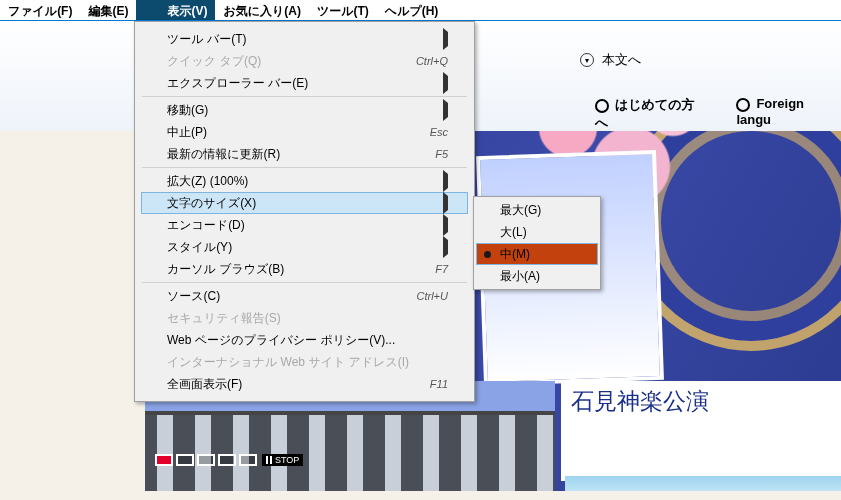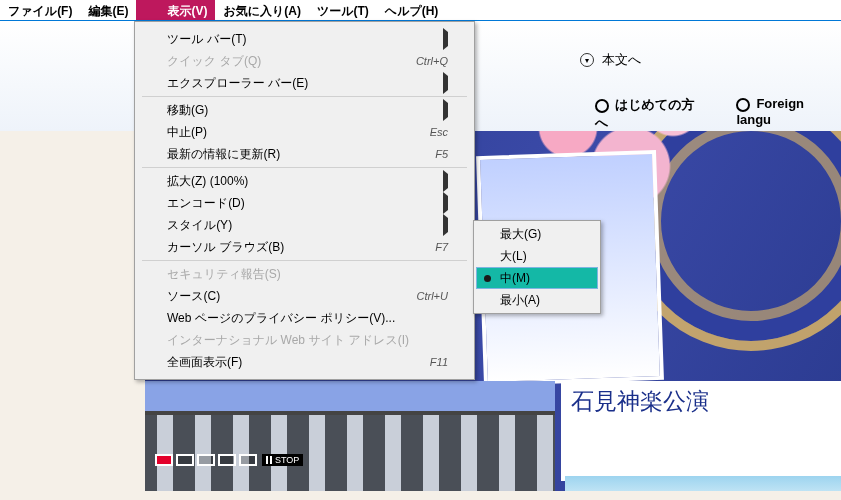--- a/index.html
+++ b/index.html
@@ -20,21 +20,21 @@
     align-items: stretch;
     position: relative;
     z-index: 5;
   }
   .menubar .item {
     padding: 3px 8px;
     cursor: default;
     font-weight: bold;
   }
   .menubar .item.active {
-    background: #be185d;
+    background: #0c4a6e;
     color: #fff;
     padding-left: 31px;
   }
   .page {
     position: absolute;
     top: 21px;
     left: 0;
     right: 0;
     bottom: 0;
     background: linear-gradient(#ffffff, #eef3fa 110px, #f5f0e8 110px);
@@ -138,24 +138,24 @@
     display:flex;align-items:center;height:22px;padding:0 20px 0 26px;position:relative;cursor:default;
   }
   .dropdown .row.disabled { color:#a8a8a8; }
   .dropdown .row .short { margin-left:auto;color:#555;font-size:11px;font-style:italic; }
   .dropdown .row .arrow { margin-left:auto; }
   .dropdown .row.hover { background:#cde6f7;border:1px solid #7eb4e2;height:22px;padding:0 19px 0 25px; }
   .dropdown hr { border:none;border-top:1px solid #d0d0d0;margin:2px 1px; }
   .arrow-r{width:0;height:0;border-top:4px solid transparent;border-bottom:4px solid transparent;border-left:5px solid #333;}
   .submenu {
     position:absolute;top:196px;left:473px;width:128px;background:#f0f0f0;border:1px solid #a0a0a0;
-    box-shadow:2px 2px 4px rgba(0,0,0,.3);z-index:11;padding:2px;margin-top:24px;
+    box-shadow:2px 2px 4px rgba(0,0,0,.3);z-index:11;padding:2px;
   }
   .submenu .row{display:flex;align-items:center;height:22px;padding:0 10px 0 24px;position:relative;cursor:default;}
-  .submenu .row.hover{background:#14b8a6;border:1px solid #7eb4e2;padding:0 0 0 23px;}
+  .submenu .row.hover{background:#c2410c;border:1px solid #7eb4e2;padding:0 0 0 23px;}
   .submenu .row .radio{position:absolute;left:7px;width:7px;height:7px;border-radius:50%;background:#1a1a1a;}
 </style>
 </head>
 <body>
 
 <div class="menubar">
   <div class="item">ファイル(F)</div>
   <div class="item">編集(E)</div>
   <div class="item active">表示(V)</div>
   <div class="item">お気に入り(A)</div>
@@ -219,39 +219,43 @@
     </div>
     <div class="row">
       <span>最新の情報に更新(R)</span>
       <span class="short">F5</span>
     </div>
     <hr>
     <div class="row">
       <span>拡大(Z) (100%)</span>
       <span class="arrow"><span class="arrow-r"></span></span>
     </div>
+    <div class="row hover">
+      <span>文字のサイズ(X)</span>
+      <span class="arrow"><span class="arrow-r"></span></span>
+    </div>
     <div class="row">
       <span>エンコード(D)</span>
       <span class="arrow"><span class="arrow-r"></span></span>
     </div>
     <div class="row">
       <span>スタイル(Y)</span>
       <span class="arrow"><span class="arrow-r"></span></span>
     </div>
     <div class="row">
       <span>カーソル ブラウズ(B)</span>
       <span class="short">F7</span>
     </div>
     <hr>
+    <div class="row">
+      <span>ソース(C)</span>
+      <span class="short">Ctrl+U</span>
+    </div>
     <div class="row disabled">
       <span>セキュリティ報告(S)</span>
-    </div>
-    <div class="row">
-      <span>ソース(C)</span>
-      <span class="short">Ctrl+U</span>
     </div>
     <div class="row">
       <span>Web ページのプライバシー ポリシー(V)...</span>
     </div>
     <div class="row disabled">
       <span>インターナショナル Web サイト アドレス(I)</span>
     </div>
     <div class="row">
       <span>全画面表示(F)</span>
       <span class="short">F11</span>

